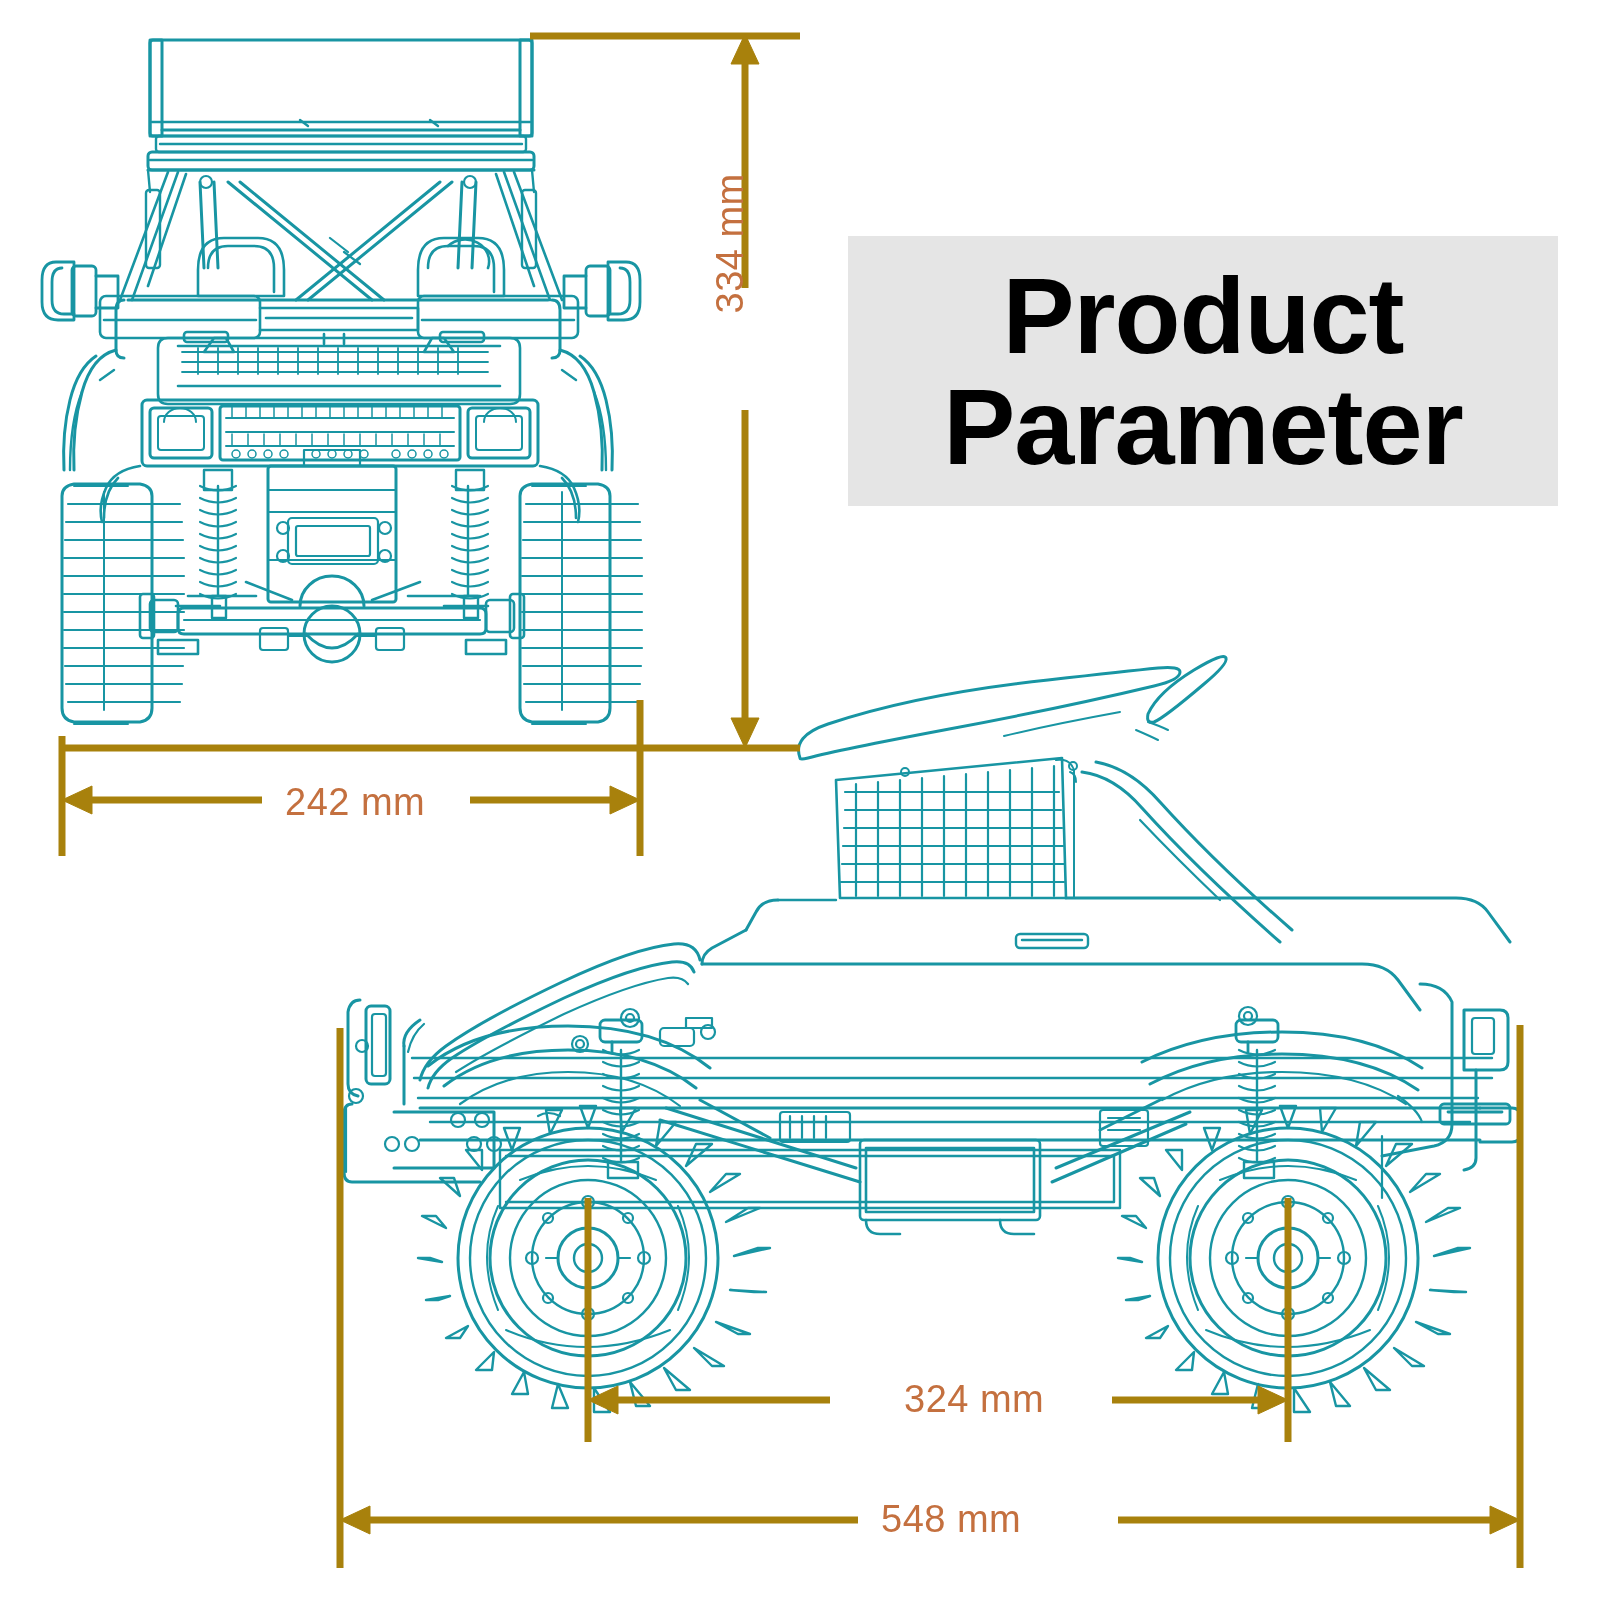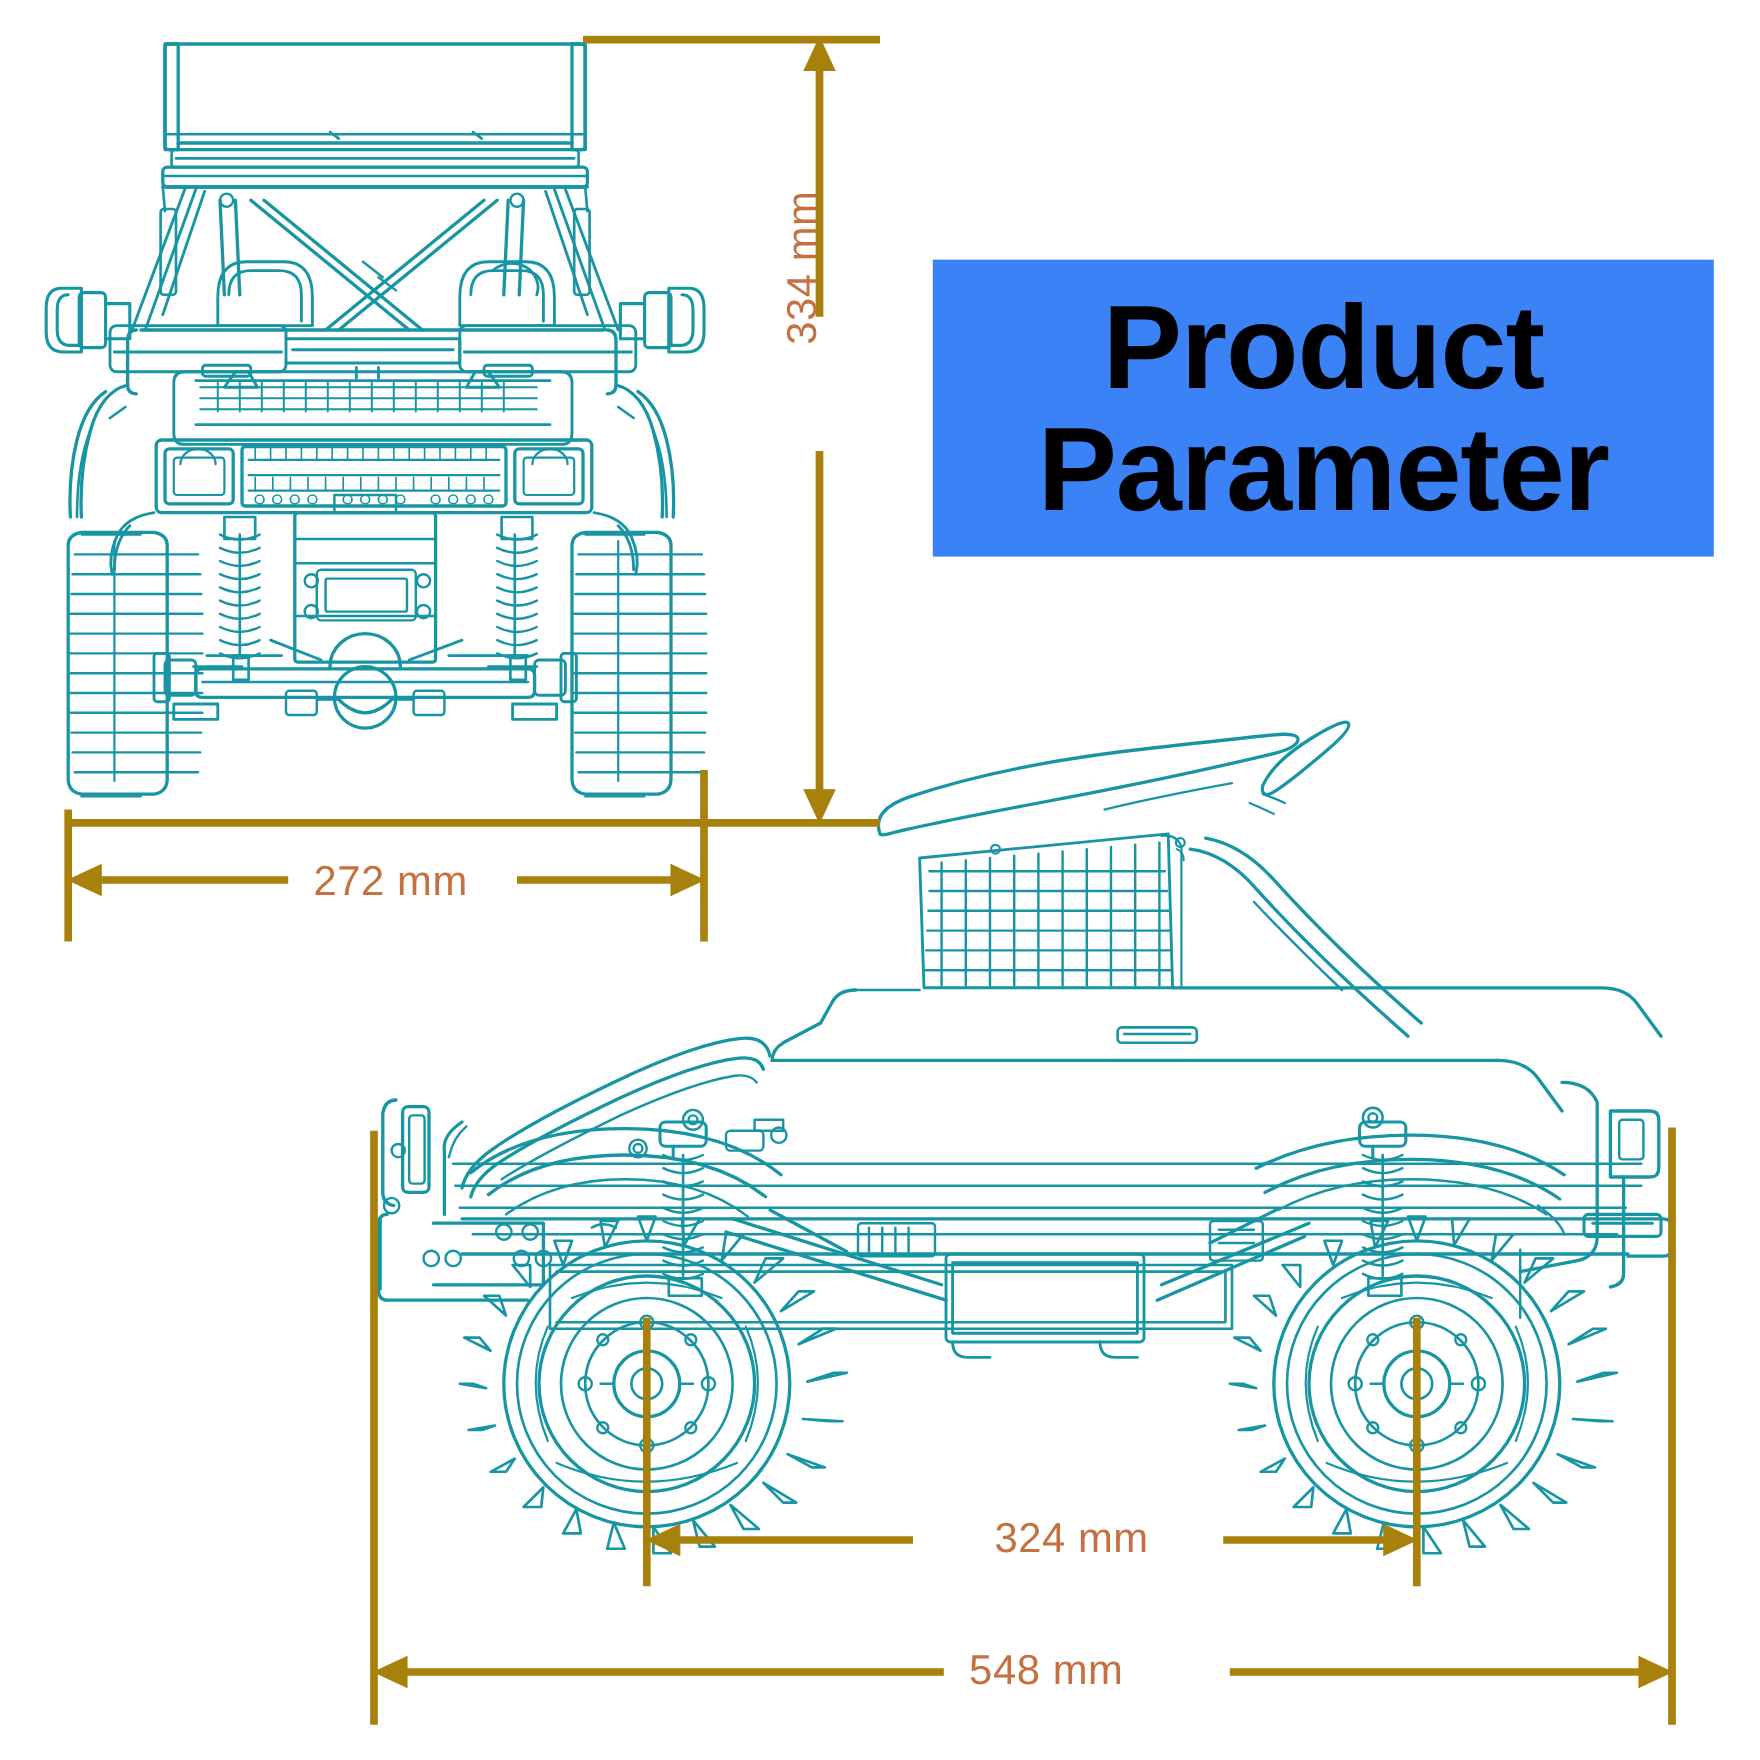--- a/index.html
+++ b/index.html
@@ -22,21 +22,21 @@
     inset: 0;
     width: 1600px;
     height: 1600px;
   }
   .banner {
     position: absolute;
     left: 848px;
     top: 236px;
     width: 710px;
     height: 270px;
-    background: #3b82f6;
+    background: #e5e5e5;
     display: flex;
     flex-direction: column;
     align-items: center;
     justify-content: center;
     box-sizing: border-box;
     text-align: right;
   }
   .banner-line {
     color: #000000;
     font-family: "Liberation Sans", sans-serif;
@@ -664,17 +664,17 @@
       </g>
     </g>
   </svg>
 
   <div class="banner">
     <div class="banner-line">Product</div>
     <div class="banner-line">Parameter</div>
   </div>
 
   <div class="dim-label" id="label-334">334 mm</div>
-  <div class="dim-label" id="label-272">272 mm</div>
+  <div class="dim-label" id="label-272">242 mm</div>
   <div class="dim-label" id="label-324">324 mm</div>
   <div class="dim-label" id="label-548">548 mm</div>
 
 </div>
 
 </body></html>

